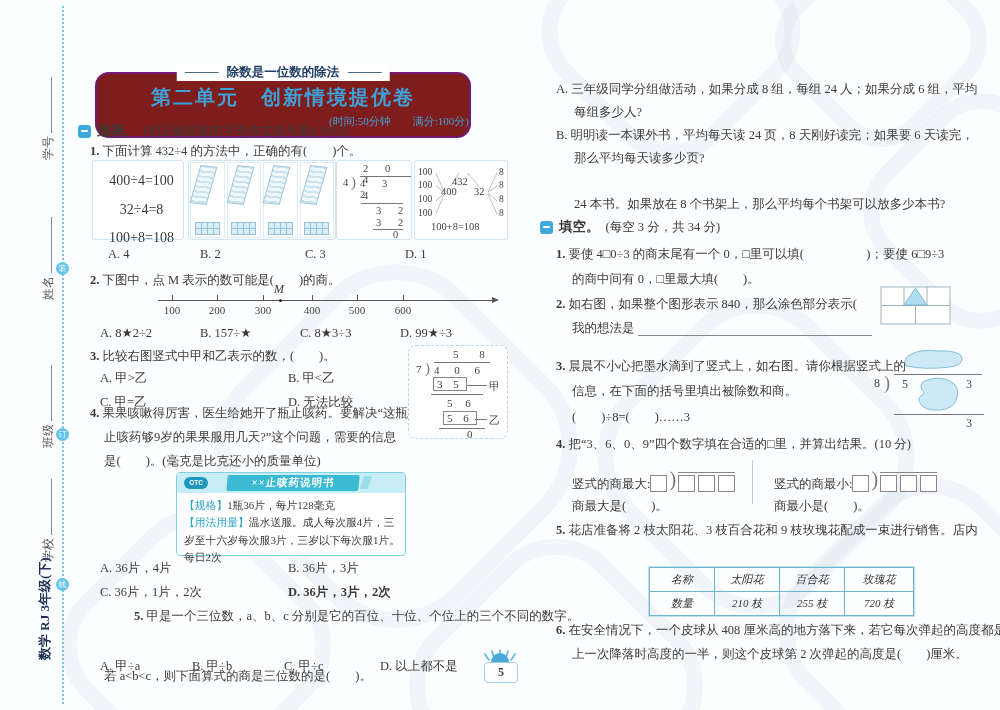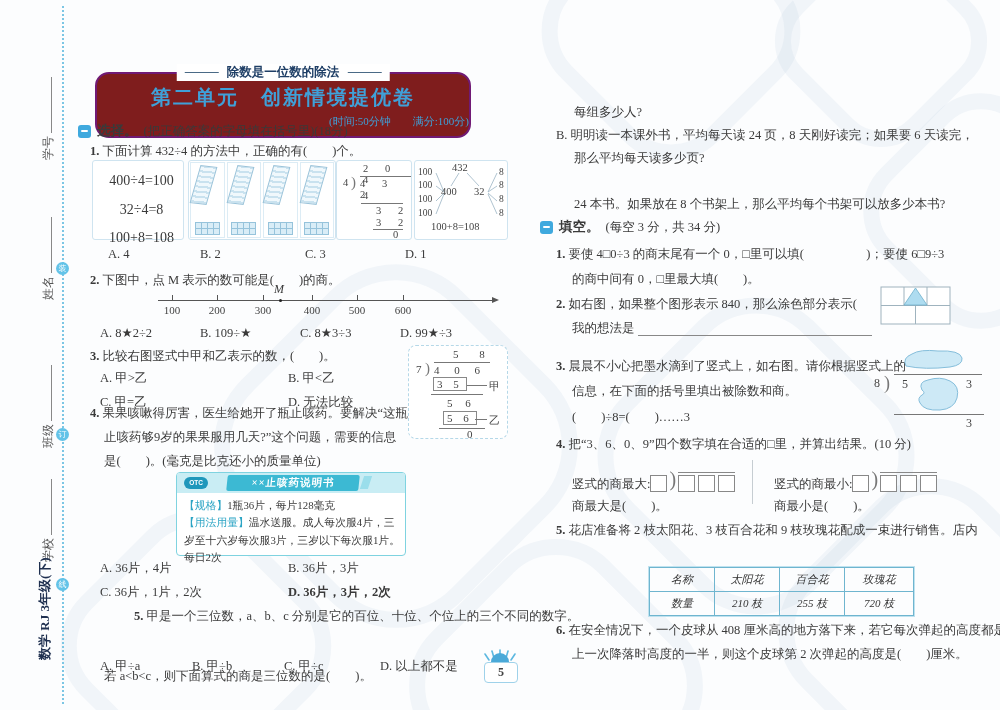--- a/index.html
+++ b/index.html
@@ -219,21 +219,21 @@
         <line x1="29" y1="31" x2="21" y2="12"></line>
           <line x1="29" y1="31" x2="21" y2="25"></line>
         <line x1="29" y1="32" x2="21" y2="40"></line>
           <line x1="29" y1="33" x2="21" y2="53"></line>
         <line x1="73" y1="31" x2="82" y2="12"></line>
           <line x1="73" y1="31" x2="82" y2="25"></line>
         <line x1="73" y1="32" x2="82" y2="40"></line>
           <line x1="73" y1="33" x2="82" y2="53"></line>
       </g>
     </svg>
-    <div class="abs" style="left:37px;top:1px;text-align:right;">432</div>
+    <div class="abs" style="left:37px;top:15px;text-align:right;">432</div>
     <div class="abs" style="left:26px;top:25px;">400</div>
     <div class="abs" style="left:59px;top:25px;">32</div>
     <div class="abs dash9" style="left:3px;top:6px;">100</div>
     <div class="abs dash9" style="left:3px;top:19px;">100</div>
     <div class="abs dash9" style="left:3px;top:33px;">100</div>
     <div class="abs dash9" style="left:3px;top:47px;">100</div>
     <div class="abs dash9" style="left:84px;top:6px;">8</div>
     <div class="abs dash9" style="left:84px;top:19px;">8</div>
     <div class="abs dash9" style="left:84px;top:33px;">8</div>
     <div class="abs dash9" style="left:84px;top:47px;">8</div>
@@ -259,21 +259,21 @@
       <span class="tlabel" style="left:14px;">100</span>
       <span class="tlabel" style="left:59px;">200</span>
       <span class="tlabel" style="left:105px;">300</span>
       <span class="tlabel" style="left:154px;">400</span>
       <span class="tlabel" style="left:199px;">500</span>
       <span class="tlabel" style="left:245px;">600</span>
       <span class="arrow" style="left:334px;"></span>
     </div>
   </div>
   <div class="opt" style="left:22px;top:205px;">A. 8★2÷2</div>
-  <div class="opt" style="left:122px;top:205px;">B. 109÷★</div>
+  <div class="opt" style="left:122px;top:205px;">B. 157÷★</div>
   <div class="opt" style="left:222px;top:205px;">C. 8★3÷3</div>
   <div class="opt" style="left:322px;top:205px;">D. 99★÷3</div>
 
   <div class="line" style="left:12px;top:228px;"><b class="qnum">3.</b><span>比较右图竖式中甲和乙表示的数，(　　)。</span></div>
   <div class="opt" style="left:22px;top:250px;">A. 甲&gt;乙</div>
   <div class="opt" style="left:210px;top:250px;">B. 甲&lt;乙</div>
   <div class="opt" style="left:22px;top:274px;">C. 甲=乙</div>
   <div class="opt" style="left:210px;top:274px;">D. 无法比较</div>
 
   <div class="dashfig ld" style="left:330px;top:225px;width:98px;height:92px;font-size:11px;">
@@ -317,20 +317,21 @@
   <div class="line" style="left:12px;top:488px;padding-left:44px;"><b class="qnum">5.</b><span>甲是一个三位数，a、b、c 分别是它的百位、十位、个位上的三个不同的数字。</span></div>
   <div class="line" style="left:26px;top:512px;margin-top:36px;">若 a&lt;b&lt;c，则下面算式的商是三位数的是(　　)。</div>
   <div class="opt" style="left:22px;top:538px;">A. 甲÷a</div>
   <div class="opt" style="left:114px;top:538px;">B. 甲÷b</div>
   <div class="opt" style="left:206px;top:538px;">C. 甲÷c</div>
   <div class="opt" style="left:302px;top:538px;">D. 以上都不是</div>
 </div>
 
 <div class="abs" style="left:540px;top:40px;width:450px;height:660px;">
 
+  <div class="line" style="left:16px;top:41px;">A. 三年级同学分组做活动，如果分成 8 组，每组 24 人；如果分成 6 组，平均</div>
   <div class="line" style="left:34px;top:64px;">每组多少人?</div>
   <div class="line" style="left:16px;top:87px;">B. 明明读一本课外书，平均每天读 24 页，8 天刚好读完；如果要 6 天读完，</div>
   <div class="line" style="left:34px;top:110px;">那么平均每天读多少页?</div>
   <div class="line" style="left:34px;top:156px;">24 本书。如果放在 8 个书架上，那么平均每个书架可以放多少本书?</div>
 
   <div class="sech" style="left:0;top:178px;position:absolute;">
     <span class="secicon"></span>
     <b>填空。</b>
     <span>(每空 3 分，共 34 分)</span>
   </div>

